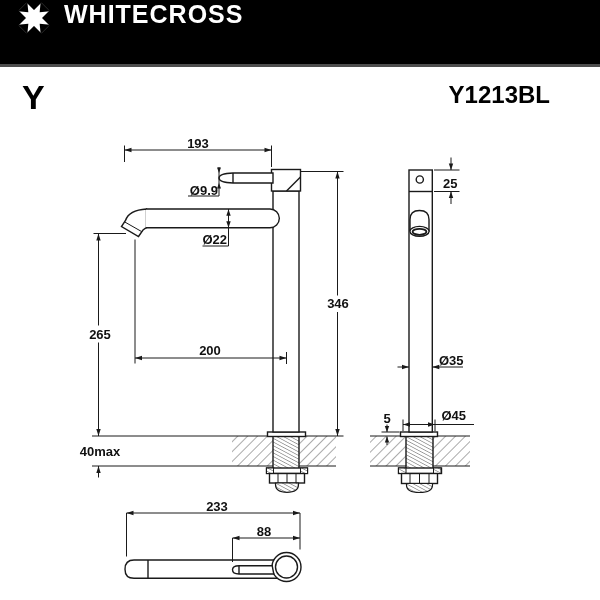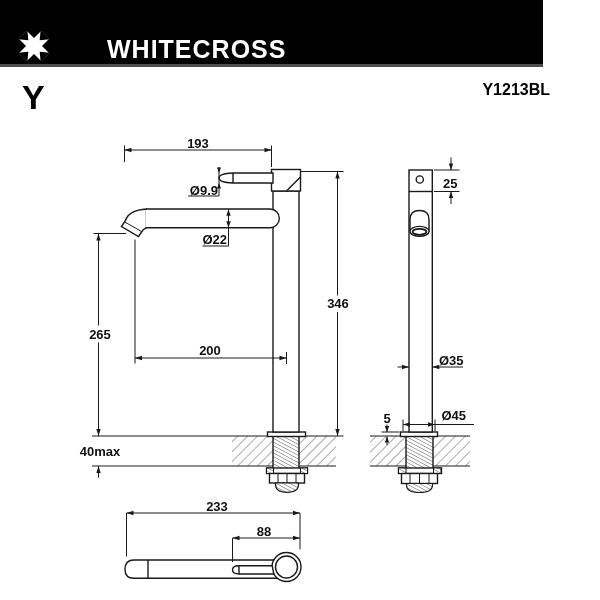--- a/index.html
+++ b/index.html
@@ -1,23 +1,23 @@
 <!DOCTYPE html>
 <html><head>
 <meta charset="utf-8">
 <style>
   html,body{margin:0;padding:0;background:#e8e8e8;}
   .page{position:relative;width:600px;height:600px;background:#fff;overflow:hidden;
         font-family:"Liberation Sans",sans-serif;}
-  .hdr{position:absolute;left:0;top:0;width:543px;height:64px;background:#000;
-       border-bottom:3px solid #4d4d4d;display:flex;align-items:flex-end;gap:43px;}
+  .hdr{position:absolute;left:0;top:0;width:600px;height:64px;background:#000;
+       border-bottom:3px solid #4d4d4d;display:flex;align-items:flex-start;}
   .hdr .logo{margin-left:16px;}
   .hdr .brand{color:#fff;font-size:25px;font-weight:bold;letter-spacing:1px;margin-left:12px;}
   .series{position:absolute;left:22px;top:78px;font-size:34px;font-weight:bold;color:#000;}
-  .model{position:absolute;right:50px;top:81px;font-size:16px;font-weight:bold;color:#000;}
+  .model{position:absolute;right:50px;top:81px;font-size:24px;font-weight:bold;color:#000;}
   svg.drawing{position:absolute;left:0;top:0;}
   .ln{stroke:#1a1a1a;stroke-width:1.4;fill:none;}
   .fill{fill:#fff;stroke:#1a1a1a;stroke-width:1.4;}
   .dln{stroke:#1a1a1a;stroke-width:1;fill:none;}
   .ar{fill:#1a1a1a;stroke:none;}
   .dim{font-family:"Liberation Sans",sans-serif;font-size:13px;font-weight:bold;fill:#111;}
 </style>
 </head>
 <body>
 

